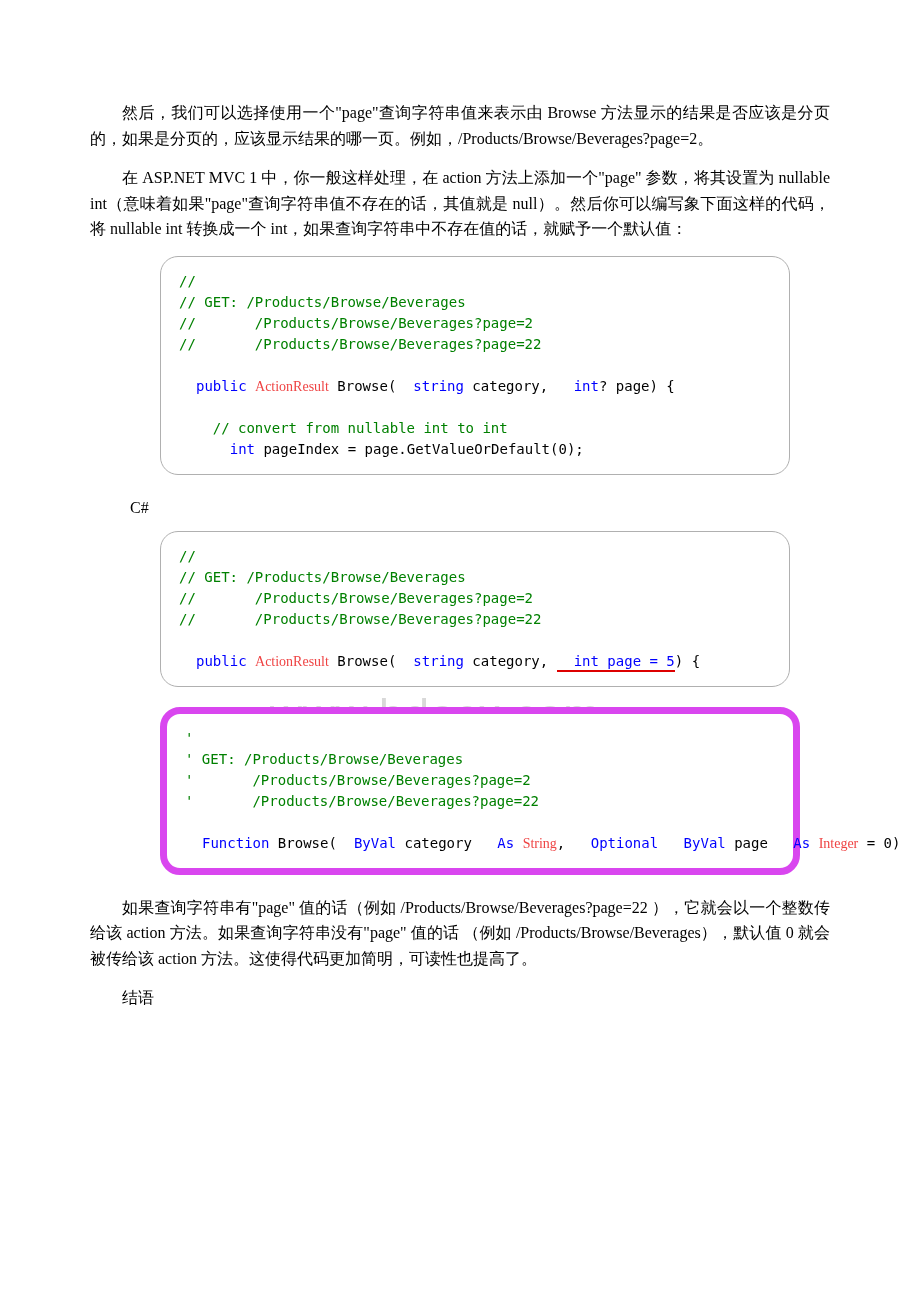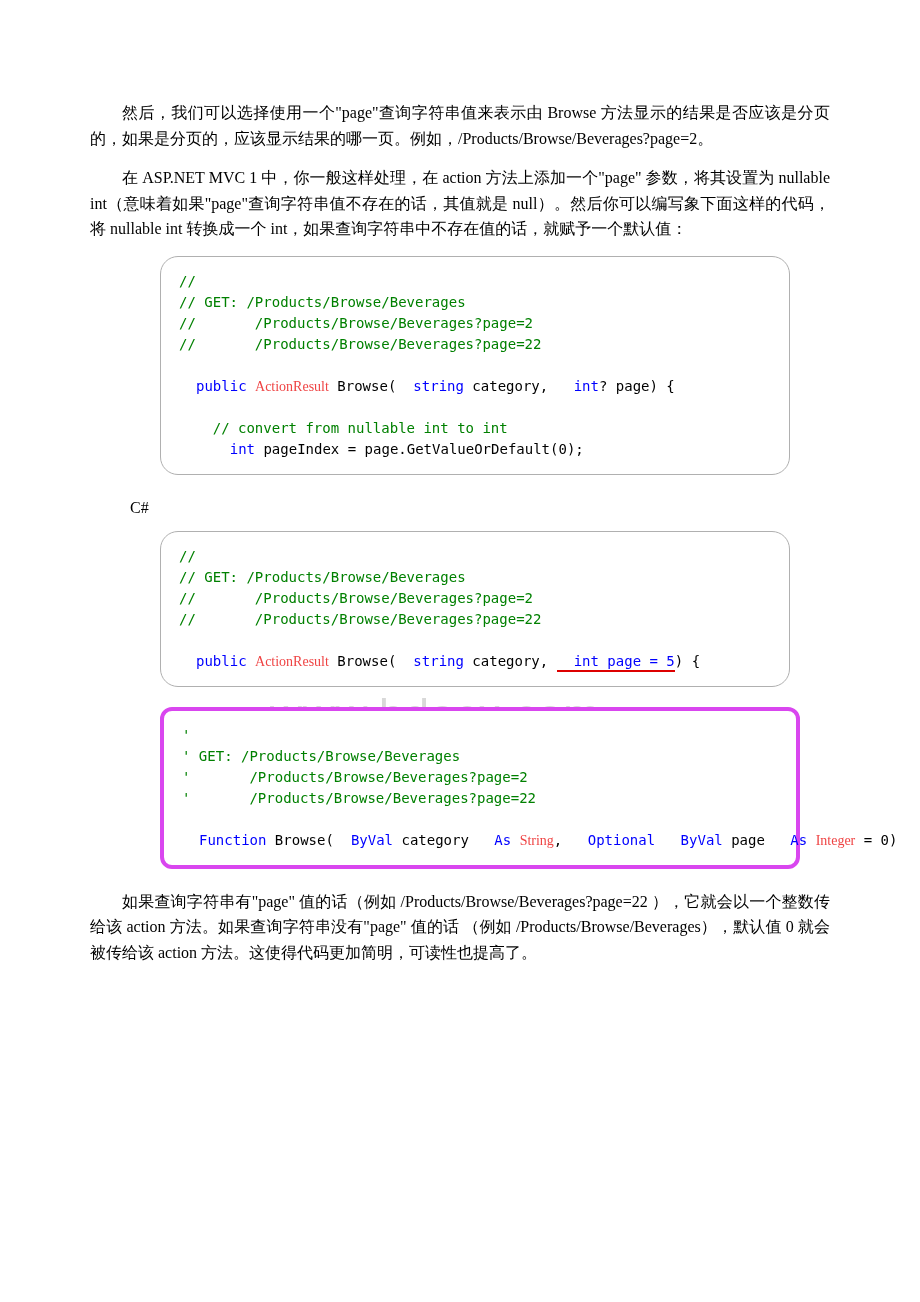--- a/index.html
+++ b/index.html
@@ -35,22 +35,22 @@
       padding: 14px 18px;
       background: #fff;
       font-family: Consolas, Menlo, monospace;
       font-size: 14px;
       line-height: 1.5;
       white-space: pre-wrap;
       overflow: visible;
     }
     .code-box-wide {
       margin: 10px 30px 20px 70px;
-      border: 4px solid #d946ef;
-      border-radius: 12px;
+      border: 7px solid #d946ef;
+      border-radius: 20px;
       padding: 14px 18px;
       background: #fff;
       font-family: Consolas, Menlo, monospace;
       font-size: 14px;
       line-height: 1.5;
       white-space: pre;
     }
     .kw { color: #0000ff; margin-left: 17px; }
     .type { color: #ef4444; font-family: Liberation Serif, serif; }
     .cm { color: #008000; }
@@ -112,14 +112,15 @@
 
 <div class="code-box-wide"><span class="cm">'</span>
 <span class="cm">' GET: /Products/Browse/Beverages</span>
 <span class="cm">'       /Products/Browse/Beverages?page=2</span>
 <span class="cm">'       /Products/Browse/Beverages?page=22</span>
 
 <span class="kw">Function</span><span> Browse(</span><span class="kw">ByVal</span><span> category </span><span class="kw">As</span> <span class="type">String</span><span>, </span><span class="kw">Optional</span> <span class="kw">ByVal</span><span> page </span><span class="kw">As</span> <span class="type">Integer</span><span> = 0)</span></div>
 
 <p>如果查询字符串有"page" 值的话（例如 /Products/Browse/Beverages?page=22 ），它就会以一个整数传给该 action 方法。如果查询字符串没有"page" 值的话 （例如 /Products/Browse/Beverages），默认值 0 就会被传给该 action 方法。这使得代码更加简明，可读性也提高了。</p>
 
+<p>结语</p>
 
 </div>
 
 </body></html>

